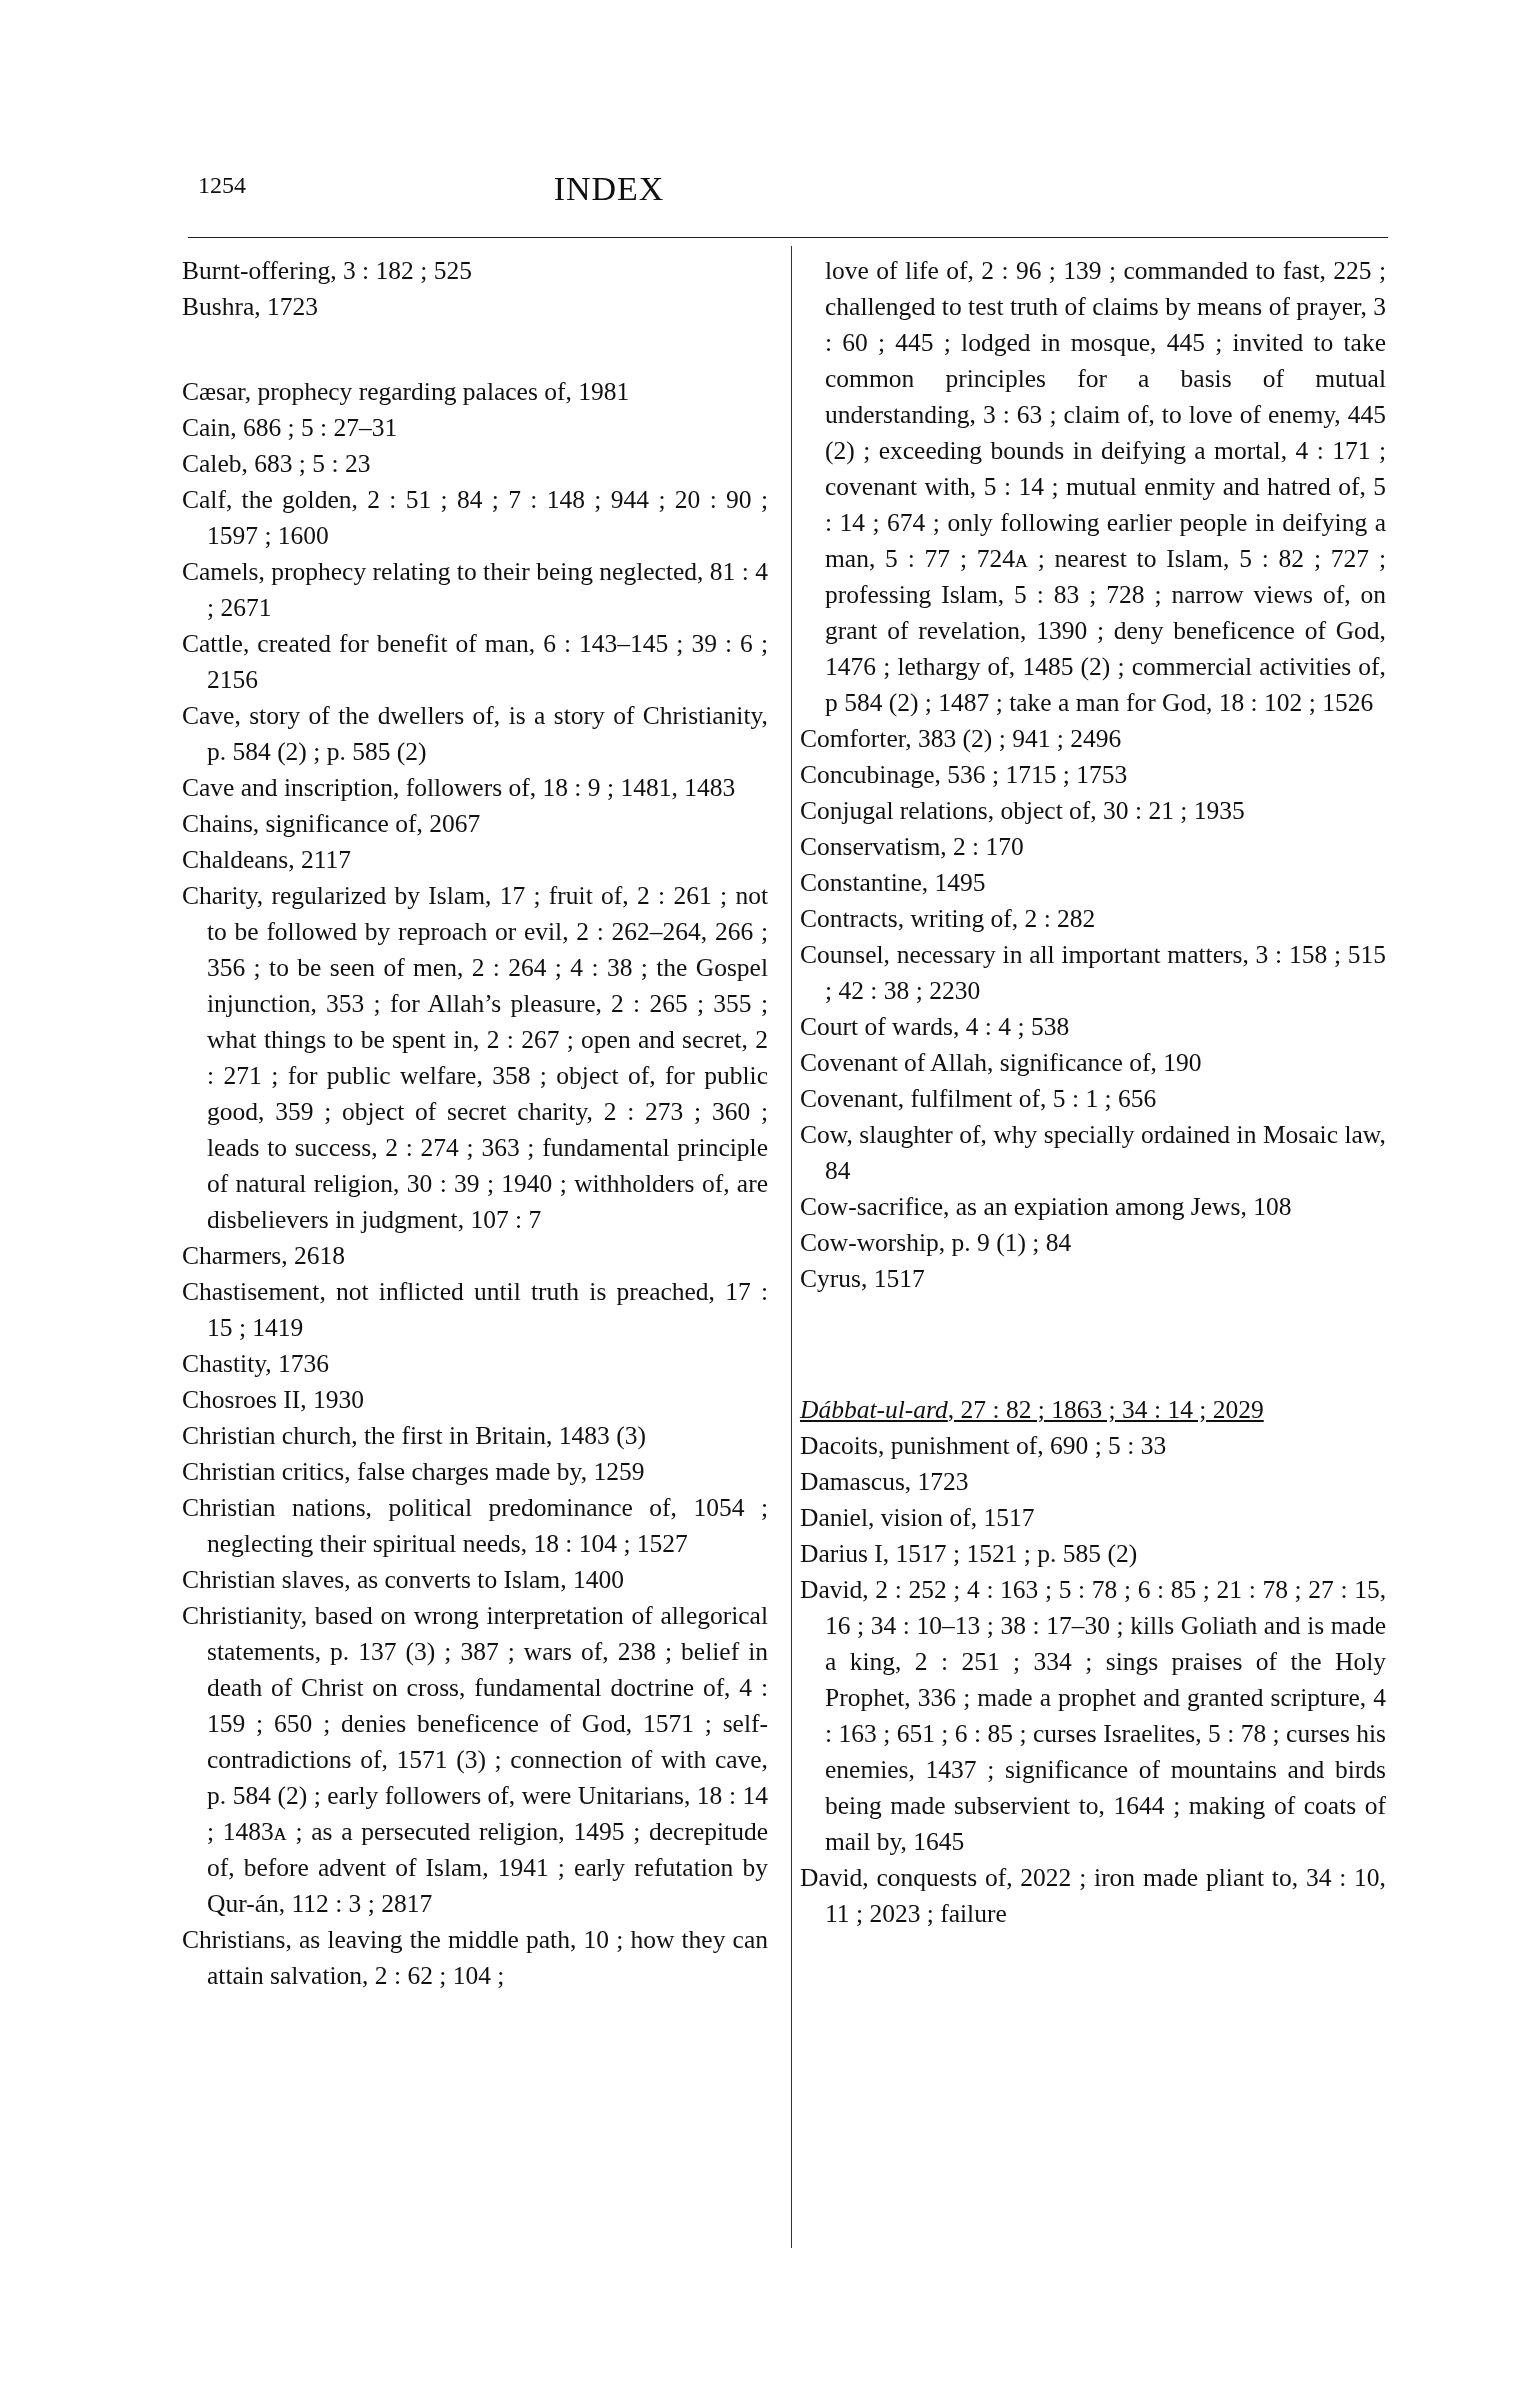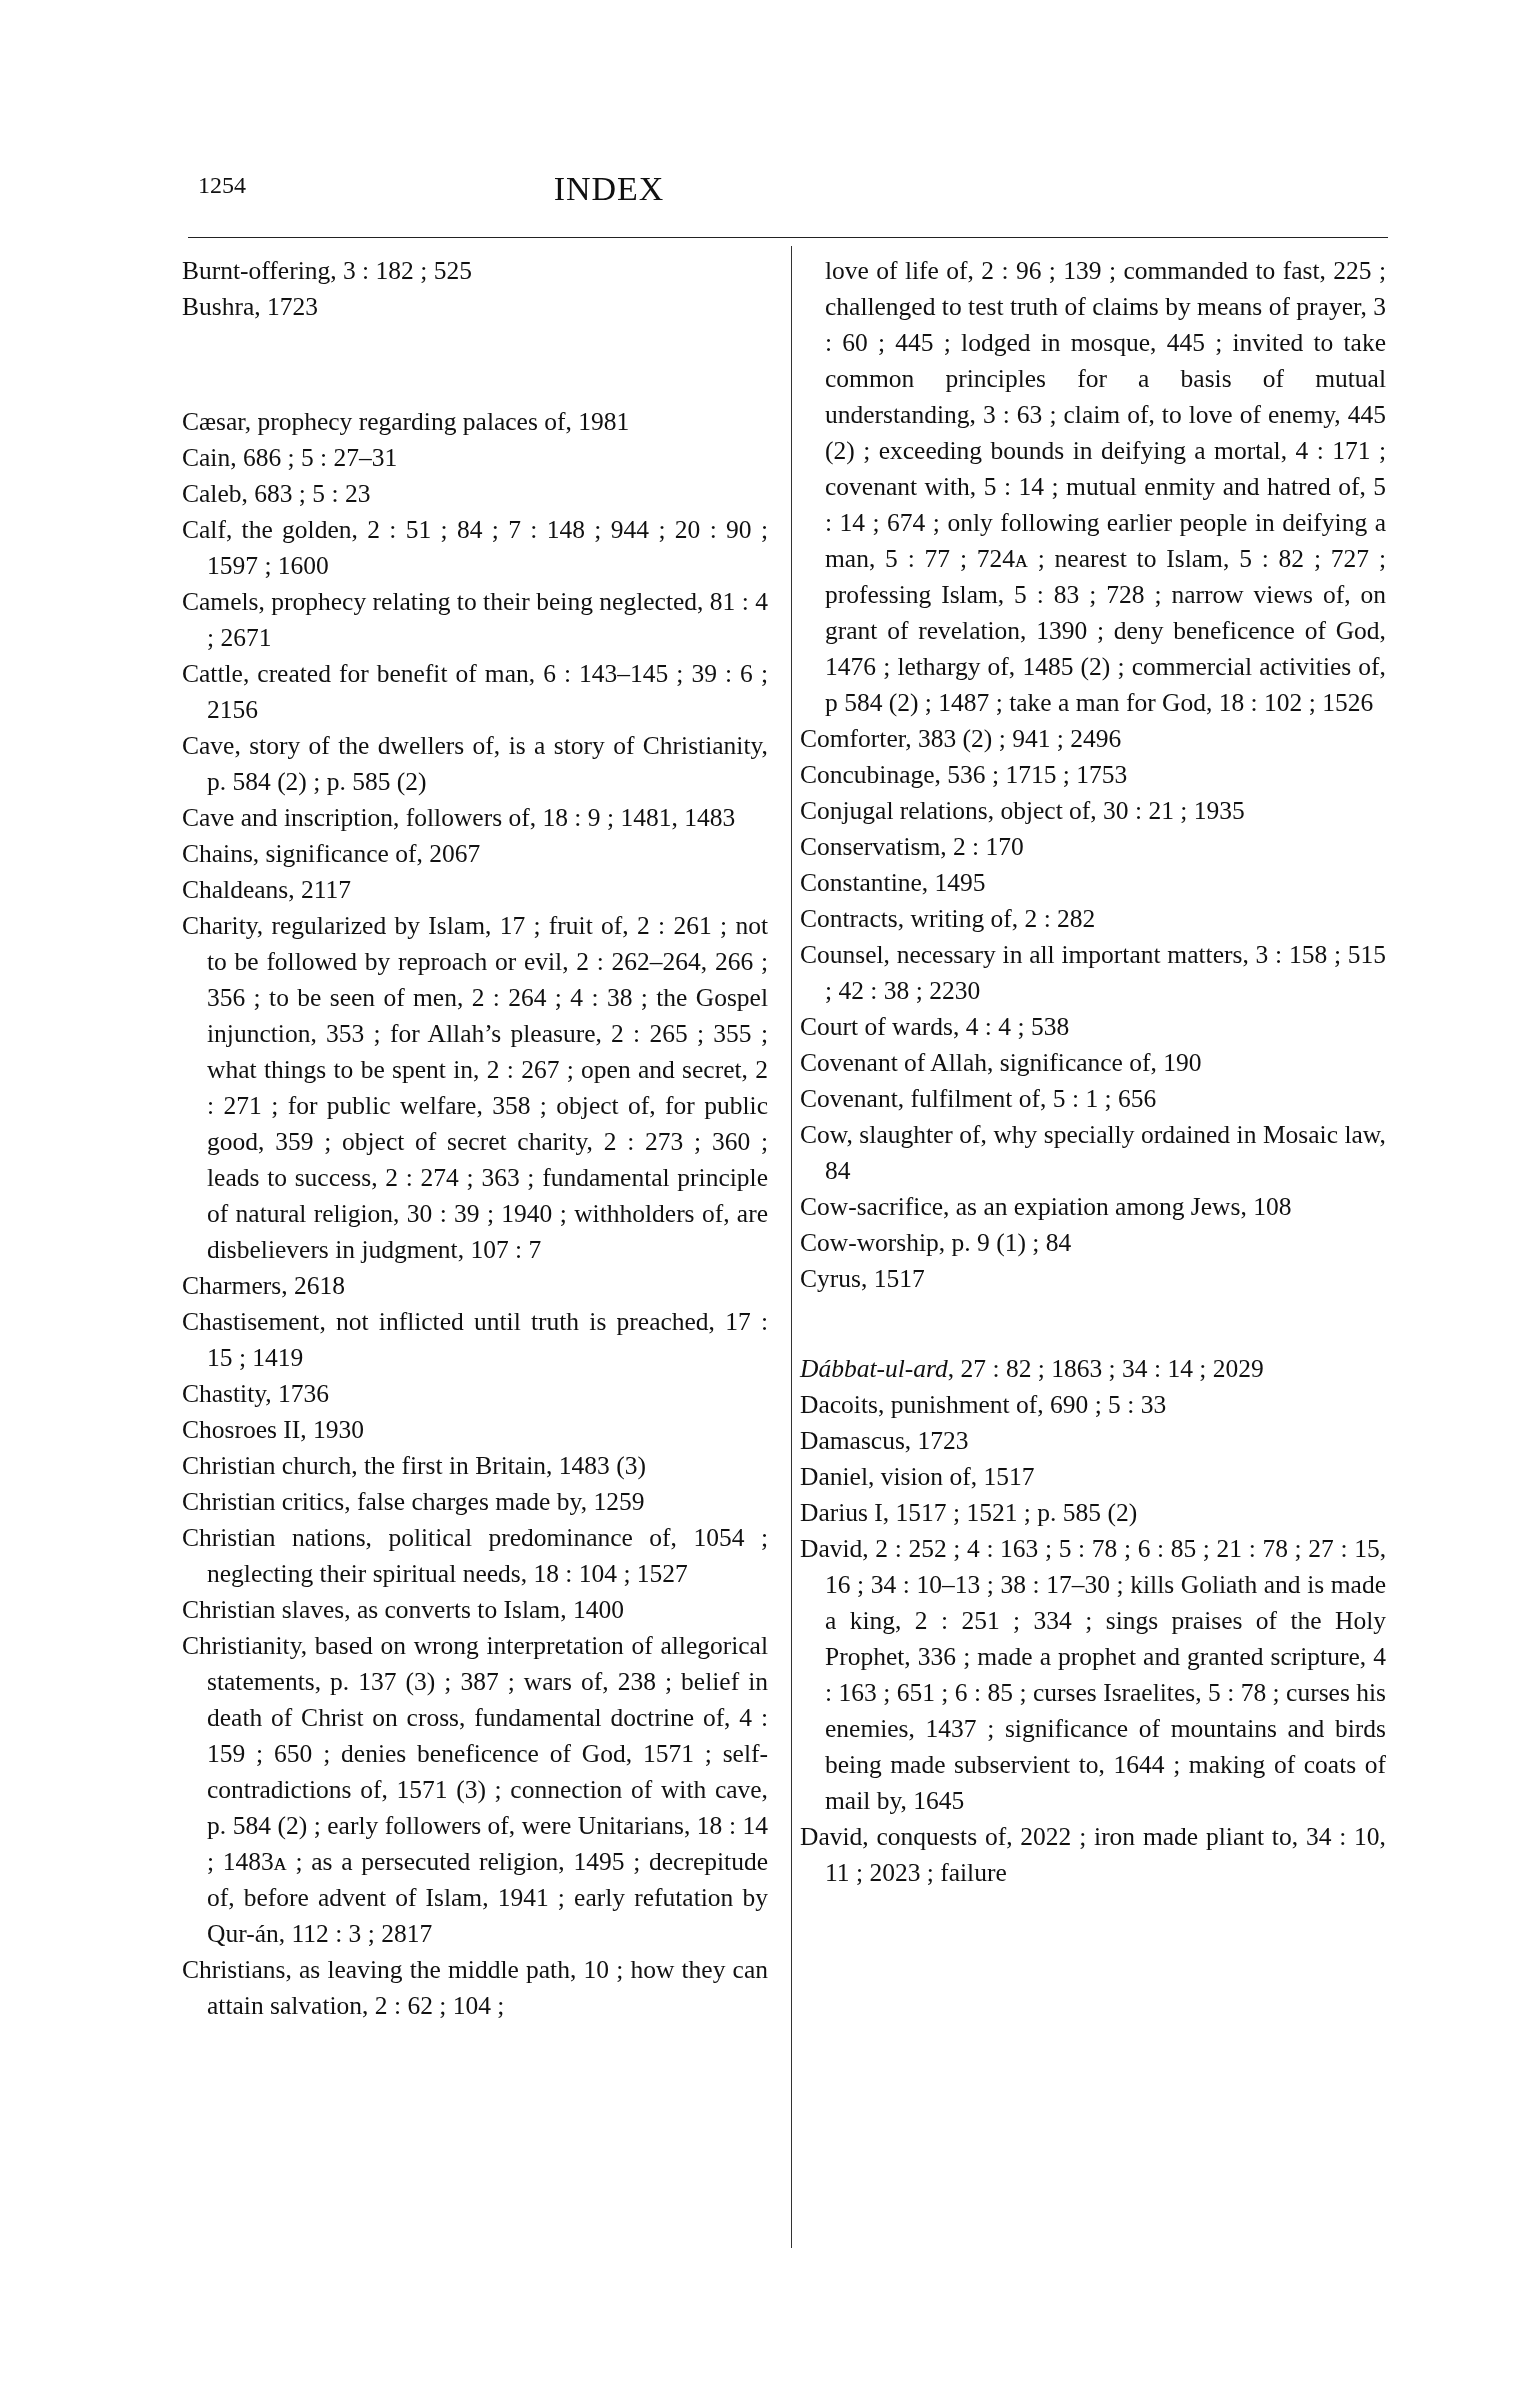--- a/index.html
+++ b/index.html
@@ -65,24 +65,25 @@
       padding-left: 25px;
       text-indent: -25px;
       text-align: justify;
       margin: 0;
     }
     .entry.continuation {
       padding-left: 25px;
       text-indent: 0;
     }
     .entry.gap-before {
-      margin-top: 79px;
+      margin-top: 49px;
     }
     .entry.gap-before-d {
-      margin-top: 54px;
+      margin-top: 95px;
+      text-decoration: underline;
     }
     .headword-italic {
       font-style: italic;
     }
     .entry-text {
       display: inline;
     }
   </style>
 </head>
 <body>

